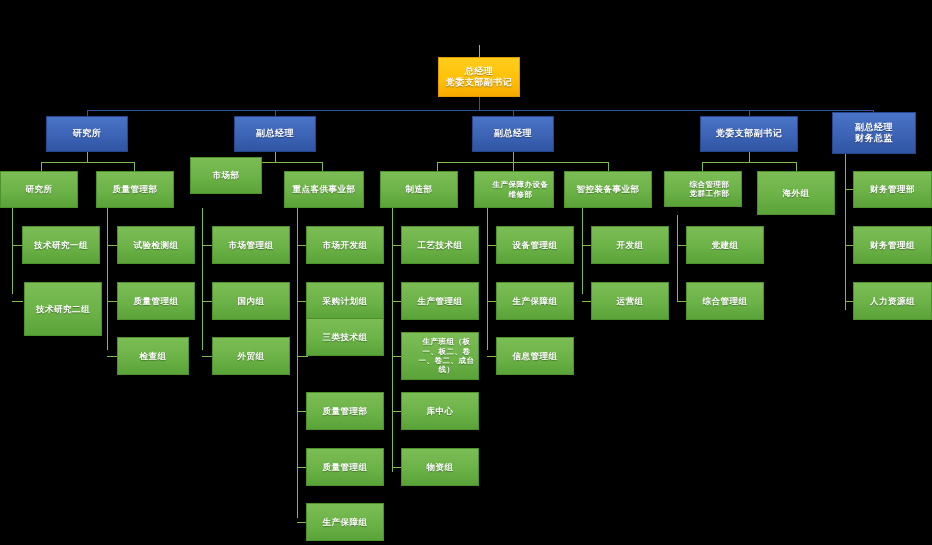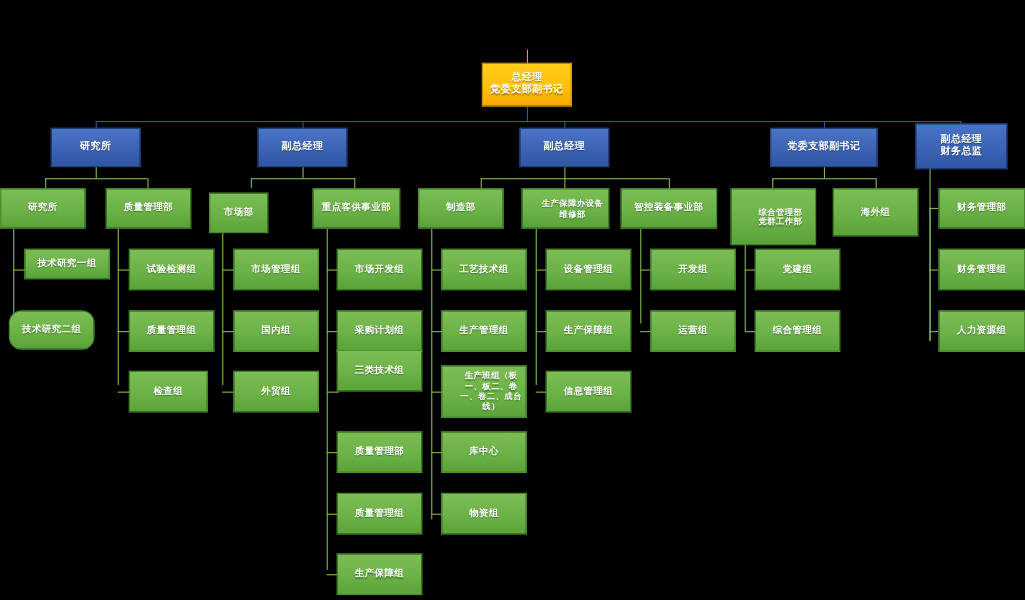--- a/index.html
+++ b/index.html
@@ -142,32 +142,32 @@
 
   <div class="node n-blue" style="left:46px;top:116px;width:82px;height:36px;">研究所</div>
   <div class="node n-blue" style="left:234px;top:116px;width:82px;height:36px;">副总经理</div>
   <div class="node n-blue" style="left:472px;top:116px;width:82px;height:36px;">副总经理</div>
   <div class="node n-blue" style="left:700px;top:116px;width:98px;height:36px;">党委支部副书记</div>
   <div class="node n-blue" style="left:832px;top:112px;width:84px;height:42px;">副总经理
 财务总监</div>
 
   <div class="node n-green" style="left:0px;top:171px;width:78px;height:37px;">研究所</div>
   <div class="node n-green" style="left:96px;top:171px;width:78px;height:37px;">质量管理部</div>
-  <div class="node n-green" style="left:190px;top:175px;width:54px;height:37px;">市场部</div>
+  <div class="node n-green" style="left:190px;top:157px;width:72px;height:37px;">市场部</div>
   <div class="node n-green" style="left:284px;top:171px;width:80px;height:37px;">重点客供事业部</div>
   <div class="node n-green" style="left:380px;top:171px;width:78px;height:37px;">制造部</div>
   <div class="node n-green small" style="left:474px;top:171px;width:80px;height:37px;">生产保障办设备维修部</div>
   <div class="node n-green" style="left:564px;top:171px;width:88px;height:37px;">智控装备事业部</div>
-  <div class="node n-green small" style="left:664px;top:171px;width:78px;height:52px;">综合管理部
+  <div class="node n-green small" style="left:664px;top:171px;width:78px;height:36px;">综合管理部
 党群工作部</div>
   <div class="node n-green" style="left:757px;top:171px;width:78px;height:44px;">海外组</div>
   <div class="node n-green" style="left:853px;top:171px;width:79px;height:37px;">财务管理部</div>
 
-  <div class="node n-green" style="left:22px;top:226px;width:78px;height:28px;">技术研究一组</div>
-  <div class="node n-green" style="left:8px;top:282px;width:78px;height:36px;border-radius:12px;">技术研究二组</div>
+  <div class="node n-green" style="left:22px;top:226px;width:78px;height:38px;">技术研究一组</div>
+  <div class="node n-green" style="left:24px;top:282px;width:78px;height:54px;">技术研究二组</div>
 
   <div class="node n-green" style="left:117px;top:226px;width:78px;height:38px;">试验检测组</div>
   <div class="node n-green" style="left:117px;top:282px;width:78px;height:38px;">质量管理组</div>
   <div class="node n-green" style="left:117px;top:337px;width:72px;height:38px;">检查组</div>
 
   <div class="node n-green" style="left:212px;top:226px;width:78px;height:38px;">市场管理组</div>
   <div class="node n-green" style="left:212px;top:282px;width:78px;height:38px;">国内组</div>
   <div class="node n-green" style="left:212px;top:337px;width:78px;height:38px;">外贸组</div>
 
   <div class="node n-green" style="left:306px;top:226px;width:78px;height:38px;">市场开发组</div>

